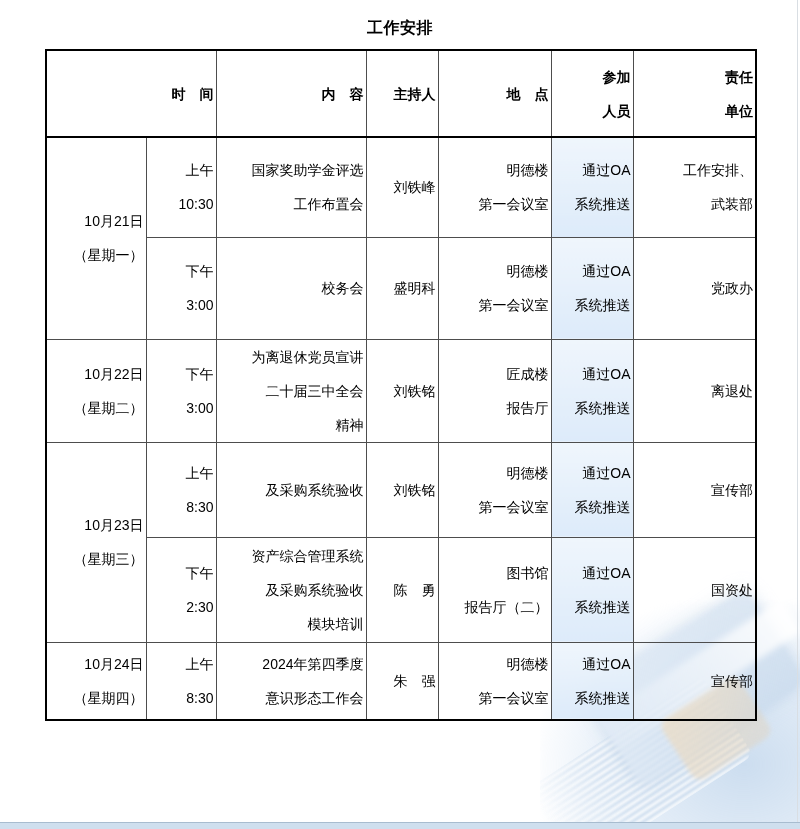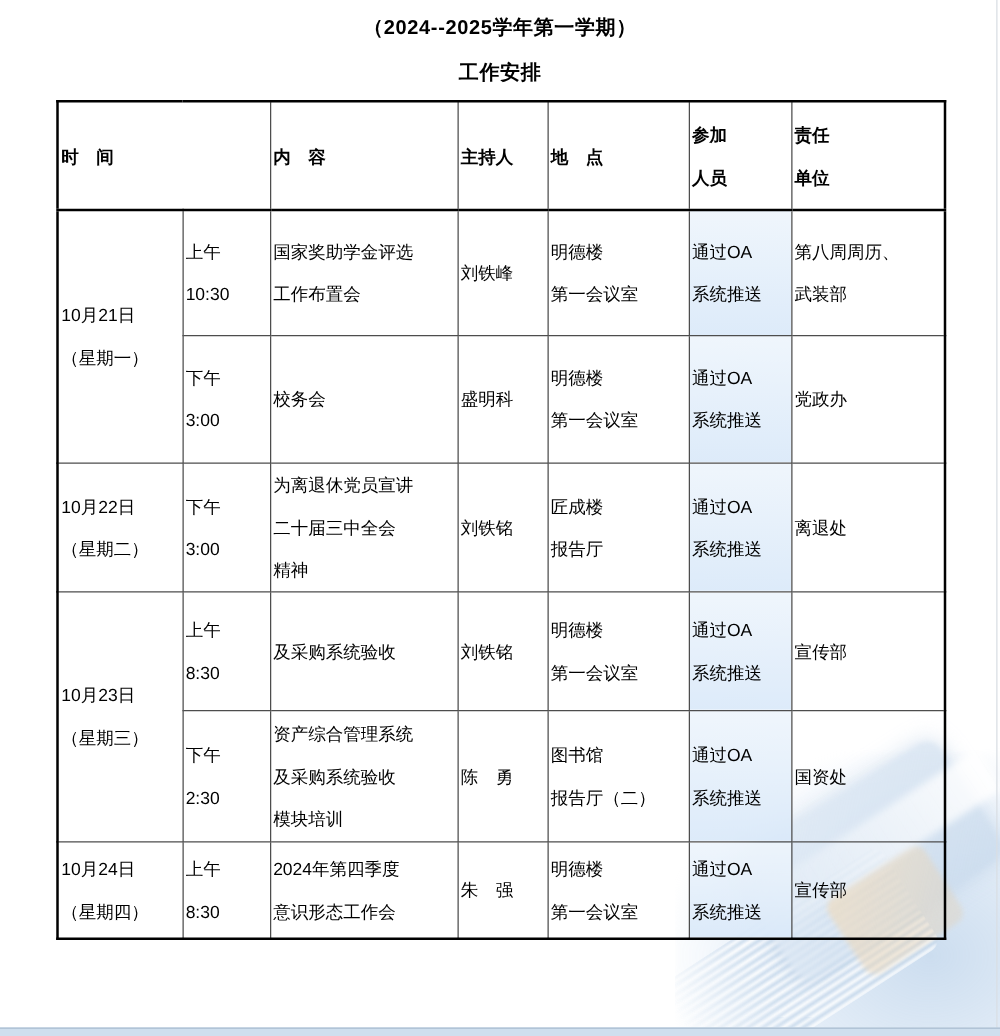--- a/index.html
+++ b/index.html
@@ -24,21 +24,21 @@
     position:relative; z-index:2;
     border-collapse:collapse;
     table-layout:fixed;
     margin:13px 0 0 45px;
     width:710px;
     border:2px solid #000;
     background:transparent;
   }
   .schedule td, .schedule th {
     border:1px solid #4d4d4d;
-    text-align:left;
+    text-align:right;
     vertical-align:middle;
     font-size:14px;
     font-weight:normal;
     line-height:34px;
     white-space:pre-line;
     padding:0 2px;
     overflow:hidden;
     margin-left:30px;
   }
   .schedule tr.hdr th {
@@ -124,21 +124,20 @@
 
 <div class="watermark">
   <div class="wm wm-blob"></div>
   <div class="wm wm-pages"></div>
   <div class="wm wm-cover"></div>
   <div class="wm wm-tan"></div>
   <div class="wm wm-swoosh"></div>
 </div>
 
 <div class="titles">
-  <div class="title-line title-1">（2024--2025学年第一学期）</div>
   <div class="title-line title-3">工作安排</div>
 </div>
 
 <table class="schedule">
   <colgroup>
     <col style="width:100px">
       <col style="width:70px">
       <col style="width:150px">
     <col style="width:72px">
       <col style="width:113px">
@@ -162,21 +161,21 @@
 （星期一）</td>
     <td>上午
 10:30</td>
     <td>国家奖助学金评选
 工作布置会</td>
     <td>刘铁峰</td>
     <td>明德楼
 第一会议室</td>
     <td class="pt-cell">通过OA
 系统推送</td>
-    <td>第八周周历、
+    <td>工作安排、
 武装部</td>
   </tr>
 
   <tr class="r2">
     <td>下午
 3:00</td>
     <td>校务会</td>
     <td>盛明科</td>
     <td>明德楼
 第一会议室</td>

